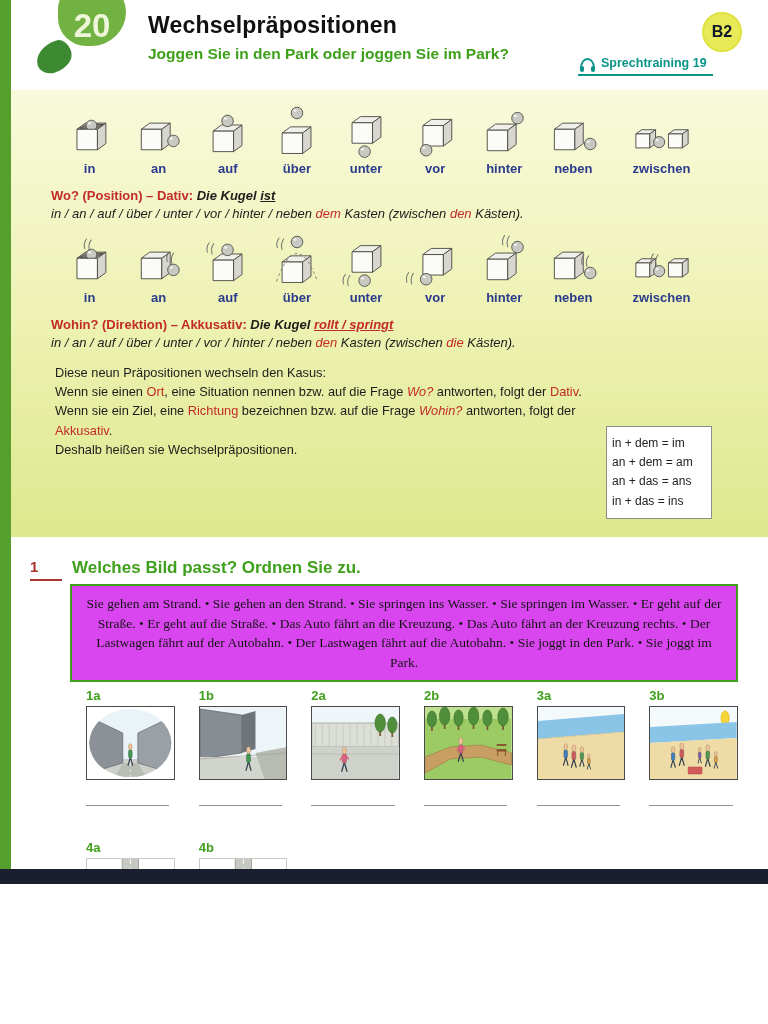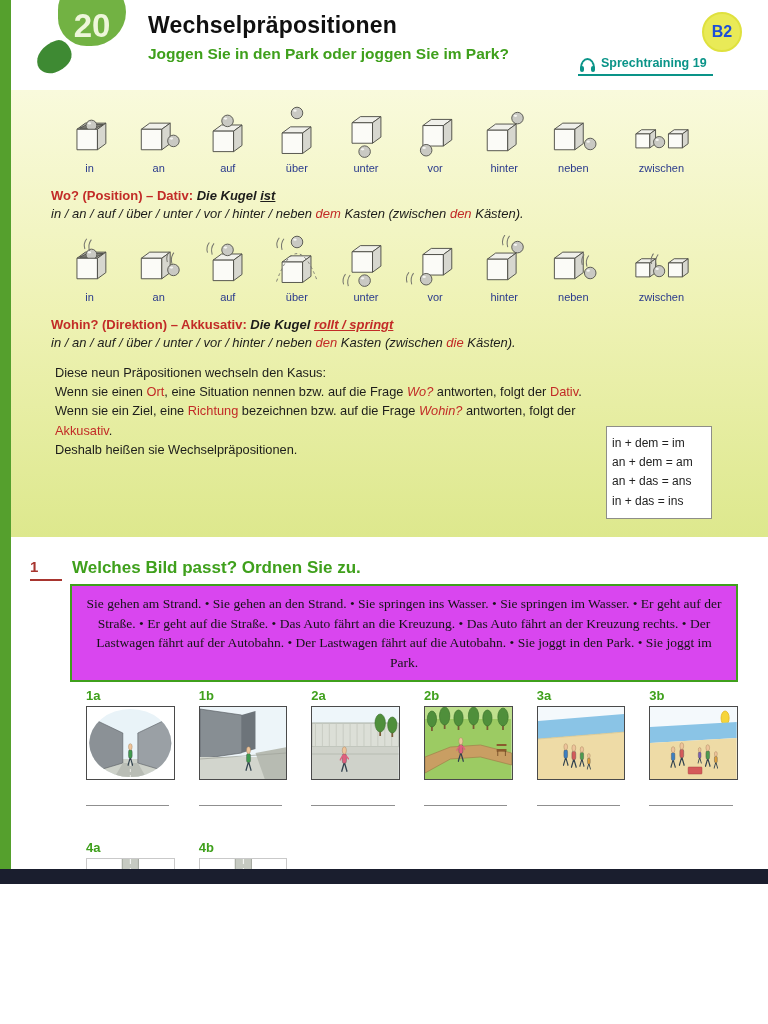--- a/index.html
+++ b/index.html
@@ -11,39 +11,39 @@
 
   
   .leaf{position:absolute;left:36px;top:42px;width:36px;height:30px;background:#3e8a33;
         border-radius:70% 30% 60% 40%/60% 50% 50% 40%;transform:rotate(-18deg)}
   .blob{position:absolute;left:58px;top:-20px;width:68px;height:66px;background:#72b243;
         border-radius:48% 52% 55% 45%;display:flex;align-items:flex-end;justify-content:center;
         color:#eef6da;font-size:33px;font-weight:bold;padding-bottom:1px}
   .title{position:absolute;left:148px;top:12px;font-size:23px;font-weight:bold;color:#101010;letter-spacing:.2px}
   .subtitle{position:absolute;left:148px;top:45px;font-size:15.5px;font-weight:bold;color:#3fa01c}
   .badge{position:absolute;left:702px;top:12px;width:40px;height:40px;border-radius:50%;
-         background:#e9ea57;border:2px solid #dfe13e;color:#1d4ed8;font-weight:bold;font-size:16px;
+         background:#e9ea57;border:2px solid #dfe13e;color:#0f172a;font-weight:bold;font-size:16px;
          display:flex;align-items:center;justify-content:center}
   .audio{position:absolute;left:578px;top:56px;display:flex;align-items:center;
          border-bottom:2px solid #0a9488;padding:0 6px 4px 2px;cursor:pointer}
   .hp{display:inline-block;width:15px;height:11px;border:2px solid #0a9488;border-bottom:none;
       border-radius:50% 50% 0 0/90% 90% 0 0;position:relative;margin-right:6px}
   .hp::before,.hp::after{content:"";position:absolute;bottom:-3px;width:4px;height:6px;background:#0a9488;border-radius:2px}
   .hp::before{left:-2px}.hp::after{right:-2px}
   .audio-label{color:#0a9488;font-weight:bold;font-size:12.5px}
 
   
   .panel{position:absolute;left:11px;top:90px;width:757px;height:447px;
          background:linear-gradient(180deg,#f9fadc 0%,#eef2b4 50%,#dde88d 100%)}
   .prep-row{display:flex;width:660px;margin:16px 0 0 44px}
   .prep-row.row2{margin-top:14px}
   .prep-cell{flex:1;display:flex;flex-direction:column;align-items:center}
   .prep-cell.wide{flex:1.55}
   .prep-svg{width:58px;height:54px}
-  .prep-label{color:#2a3a8c;font-weight:normal;font-size:11px;height:17px;line-height:17px}
+  .prep-label{color:#2a3a8c;font-weight:bold;font-size:13px;height:17px;line-height:17px}
   .gline{margin:3px 0 0 40px;font-size:13px}
   .ghead{margin-top:11px}
   .red{color:#c22b27}.b{font-weight:bold}.it{font-style:italic}.u{text-decoration:underline}
   .explain{margin:13px 0 0 44px;width:548px;font-size:12.8px;line-height:1.5}
   .contract-box{position:absolute;right:56px;top:336px;width:106px;background:#ffffff;
                 border:1px solid #8e8e88;padding:7px 5px;font-size:12px;line-height:1.6;color:#222}
 
   
   .ex-num-wrap{position:absolute;left:30px;top:558px;width:32px;border-bottom:2px solid #a8352f;padding-bottom:3px}
   .ex-num{color:#a8352f;font-weight:bold;font-size:15px}

